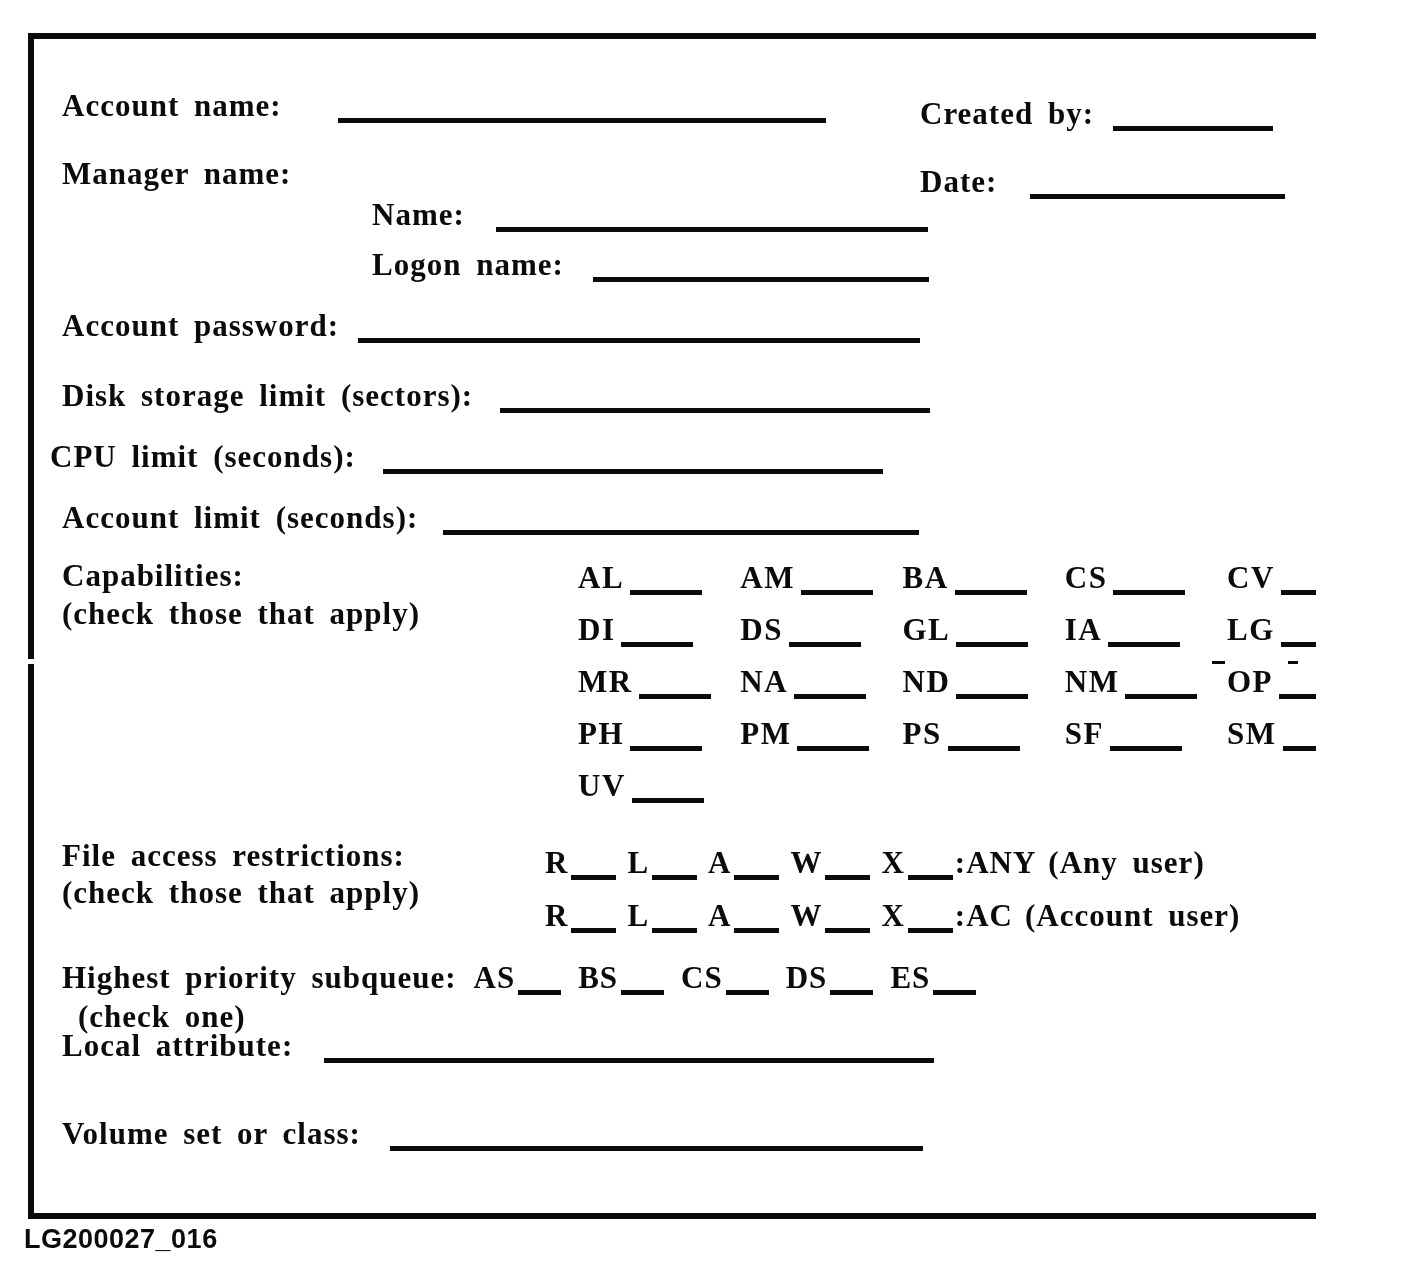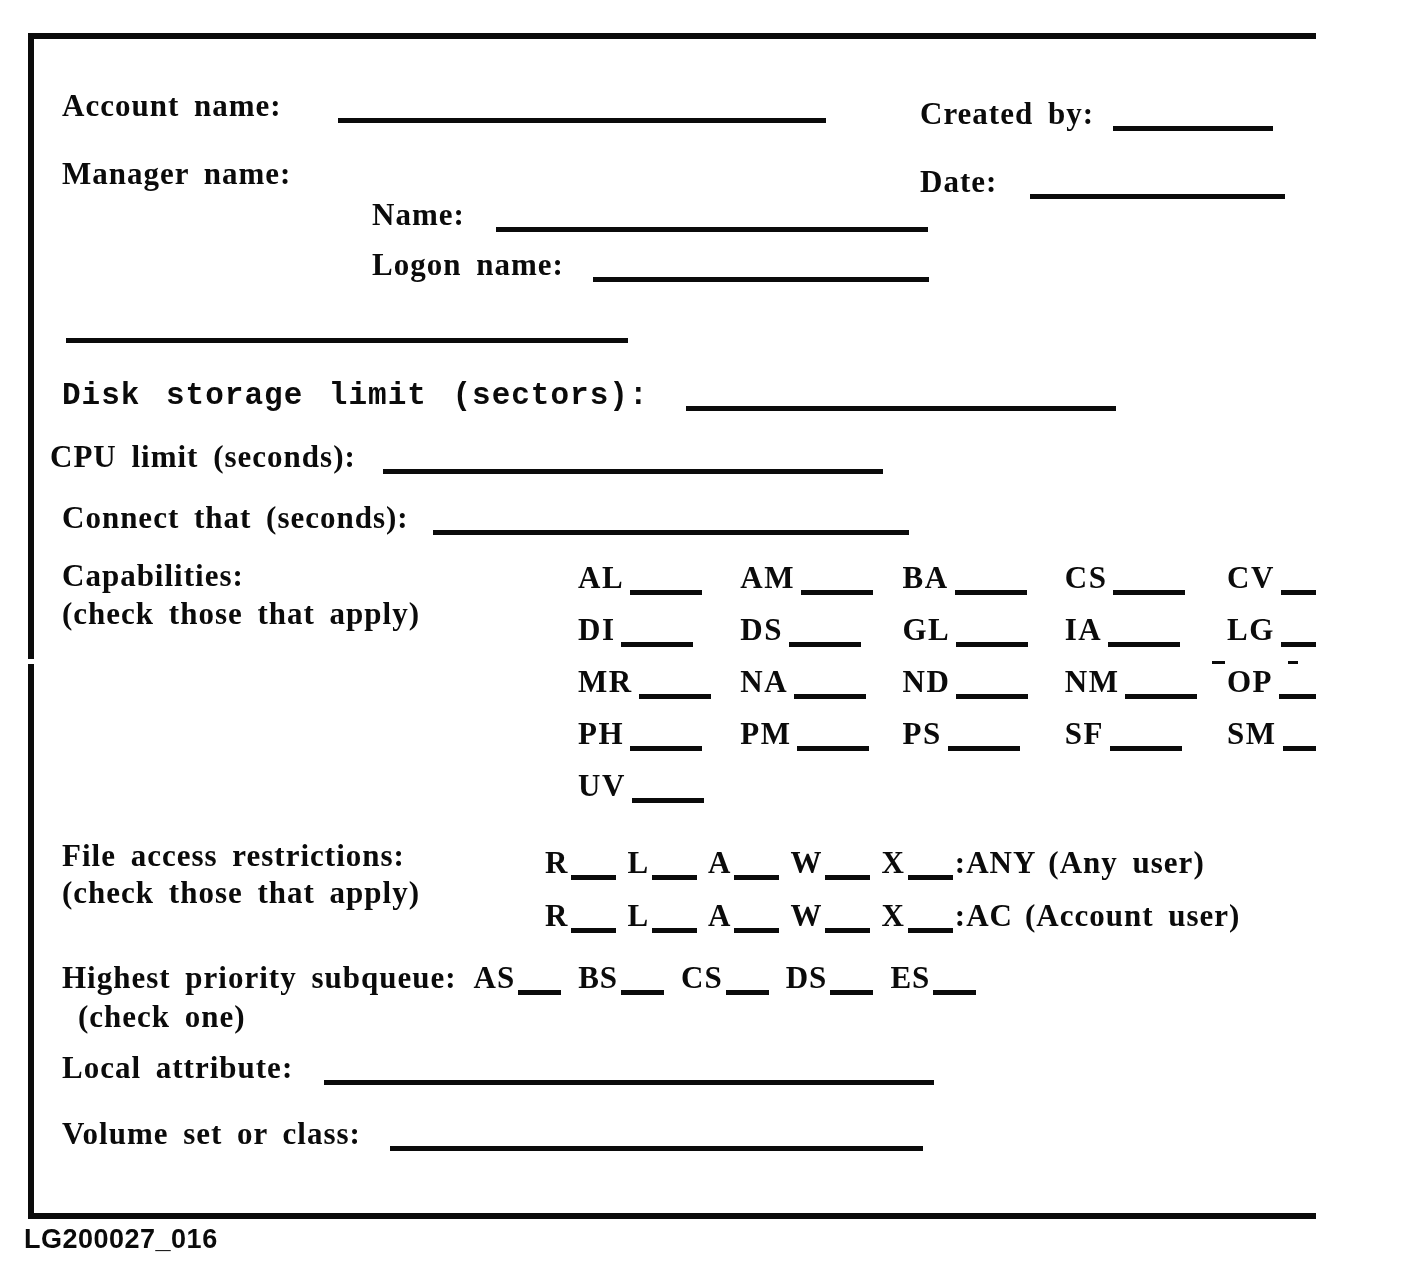--- a/index.html
+++ b/index.html
@@ -93,35 +93,36 @@
   <div class="line" style="left:372px; top:197px;">
     <span>Name:</span>
     <span class="blank" style="width:432px; margin-left:16px;"></span>
   </div>
   <div class="line" style="left:372px; top:247px;">
     <span>Logon name:</span>
     <span class="blank" style="width:336px; margin-left:14px;"></span>
   </div>
 
   <div class="line" style="left:62px; top:308px;">
+    <span>Account password:</span>
     <span class="blank" style="width:562px; margin-left:4px;"></span>
   </div>
 
-  <div class="line" style="left:62px; top:378px;font-family:Liberation Mono, monospace;">
+  <div class="line" style="left:62px; top:378px;">
     <span>Disk storage limit (sectors):</span>
     <span class="blank" style="width:430px; margin-left:12px;"></span>
   </div>
 
   <div class="line" style="left:50px; top:439px;">
     <span>CPU limit (seconds):</span>
     <span class="blank" style="width:500px; margin-left:12px;"></span>
   </div>
 
   <div class="line" style="left:62px; top:500px;">
-    <span>Connect that (seconds):</span>
+    <span>Account limit (seconds):</span>
     <span class="blank" style="width:476px; margin-left:10px;"></span>
   </div>
 
   <div class="line" style="left:62px; top:558px;text-align:right;">Capabilities:</div>
   <div class="line" style="left:62px; top:596px;">(check those that apply)</div>
 
   <div class="cap-grid">
     <div class="cap-row">
       <span class="cap-cell"><span>AL</span><span class="blank cap-blank"></span></span>
       <span class="cap-cell"><span>AM</span><span class="blank cap-blank"></span></span>
@@ -164,21 +165,21 @@
 
   <div class="line" style="left:545px; top:898px;">
     <span class="fa-letter first">R</span><span class="blank fa-blank"></span><span class="fa-letter">L</span><span class="blank fa-blank"></span><span class="fa-letter">A</span><span class="blank fa-blank"></span><span class="fa-letter">W</span><span class="blank fa-blank"></span><span class="fa-letter">X</span><span class="blank fa-blank"></span><span class="fa-suffix">:AC</span><span class="fa-note">(Account user)</span>
   </div>
 
   <div class="line" style="left:62px; top:960px;">
     <span>Highest priority subqueue:</span><span class="sq-code">AS</span><span class="blank sq-blank"></span><span class="sq-code">BS</span><span class="blank sq-blank"></span><span class="sq-code">CS</span><span class="blank sq-blank"></span><span class="sq-code">DS</span><span class="blank sq-blank"></span><span class="sq-code">ES</span><span class="blank sq-blank"></span>
   </div>
   <div class="line" style="left:62px; top:999px;margin-left:16px;">(check one)</div>
 
-  <div class="line" style="left:62px; top:1050px;text-align:center;">
+  <div class="line" style="left:62px; top:1028px;text-align:center;">
     <span>Local attribute:</span>
     <span class="blank" style="width:610px; margin-left:16px;"></span>
   </div>
 
   <div class="line" style="left:62px; top:1116px;">
     <span>Volume set or class:</span>
     <span class="blank" style="width:533px; margin-left:14px;"></span>
   </div>
 
   <div class="seam seam-left"></div>

